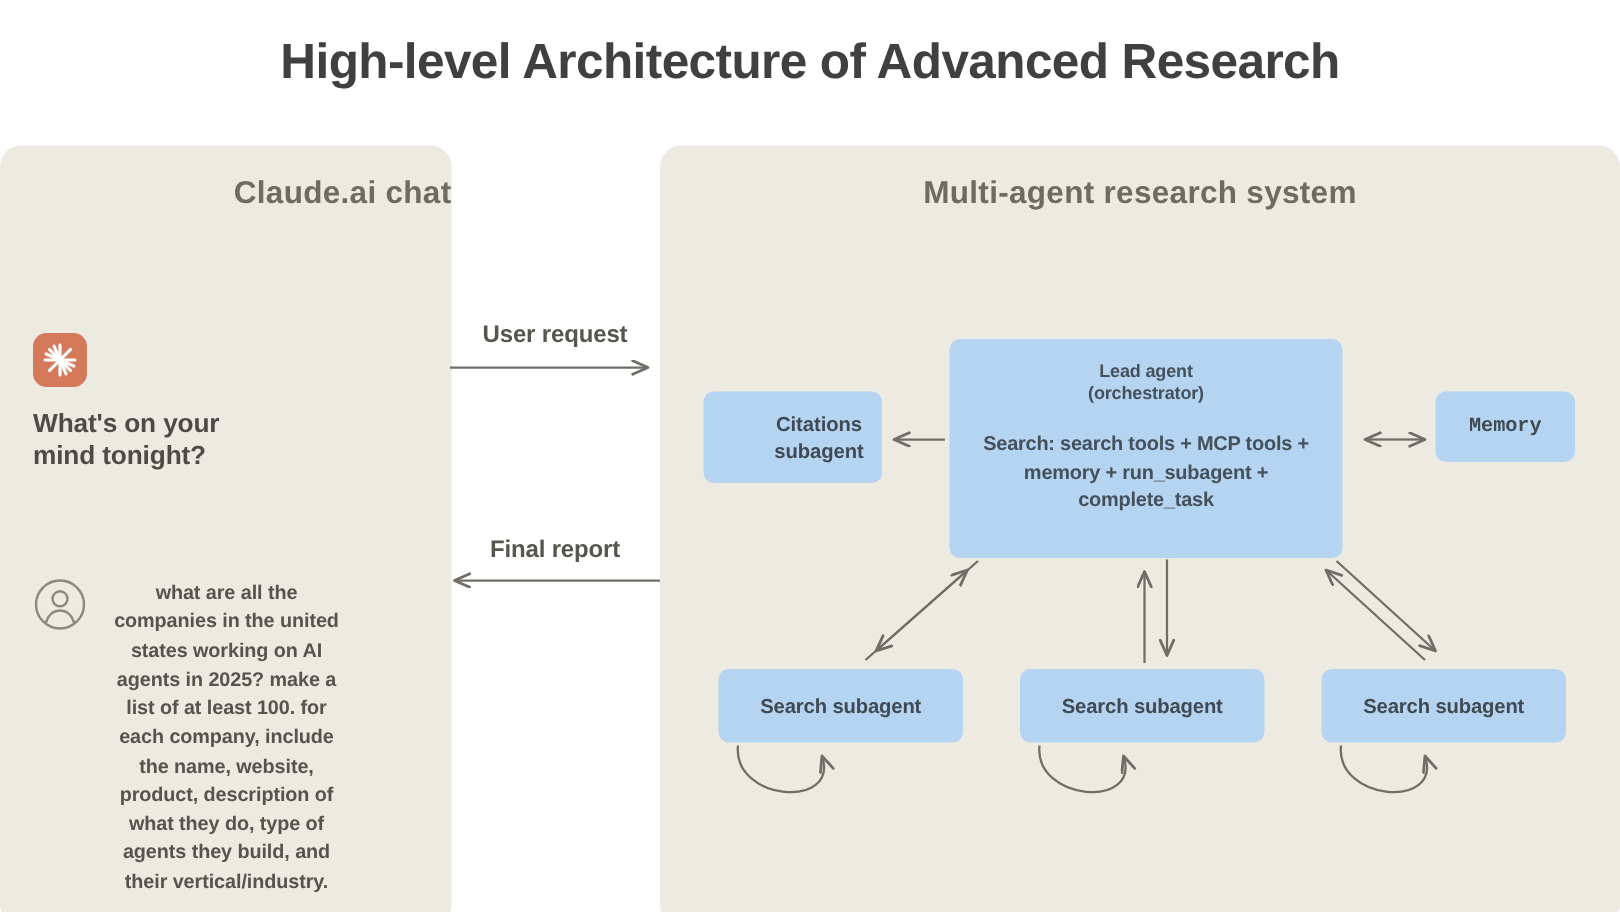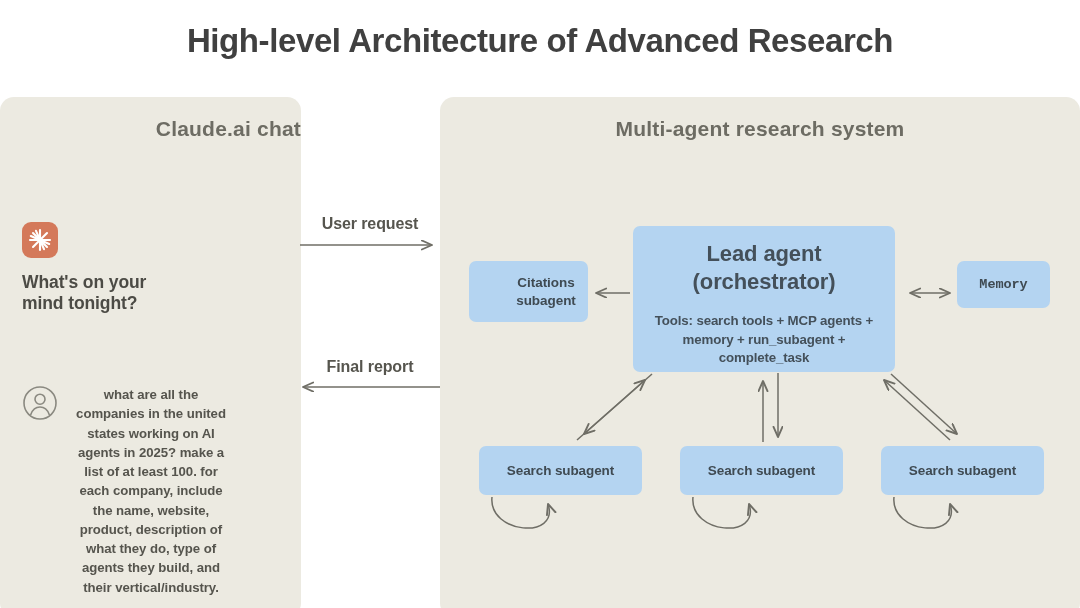--- a/index.html
+++ b/index.html
@@ -125,21 +125,21 @@
     color: #3f4a52;
     text-align: center;
   }
 
   #node-lead-agent {
     left: 633px; top: 226px; width: 262px; height: 146px;
     padding: 14px 10px;
     justify-content: flex-start;
   }
   .lead-title {
-    font-size: 22px;
+    font-size: 12px;
     font-weight: 700;
     line-height: 1.26;
     color: #44505a;
     letter-spacing: -0.1px;
   }
   .lead-tools {
     margin-top: 17px;
     font-size: 13.3px;
     font-weight: 700;
     line-height: 1.38;
@@ -213,21 +213,21 @@
 
 <div class="panel" id="panel-right">
   <div class="panel-heading">Multi-agent research system</div>
 </div>
 
 <div class="node" id="node-lead-agent">
   <div class="lead-title">
     <div>Lead agent</div>
     <div>(orchestrator)</div>
   </div>
-  <div class="lead-tools">Tools: search tools + MCP agents + memory + run_subagent + complete_task</div>
+  <div class="lead-tools">Search: search tools + MCP tools + memory + run_subagent + complete_task</div>
 </div>
 
 <div class="node" id="node-citations">
   <div class="node-label">Citations subagent</div>
 </div>
 
 <div class="node" id="node-memory">
   <div class="node-label">Memory</div>
 </div>
 

